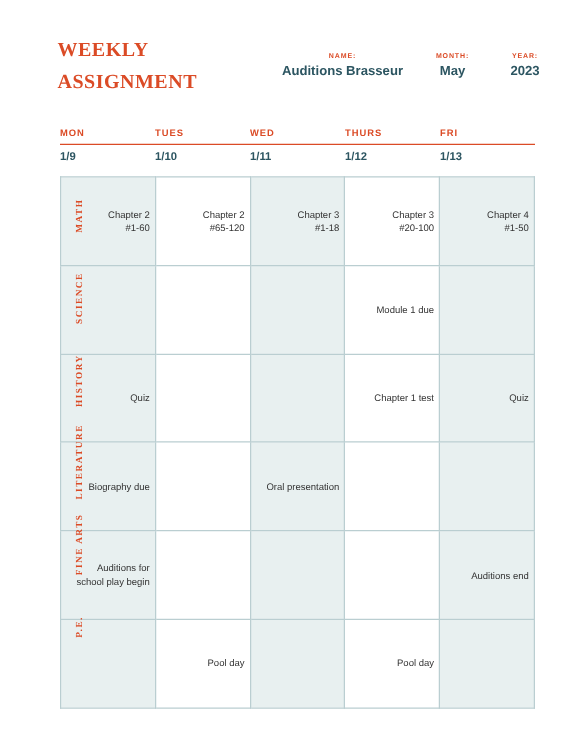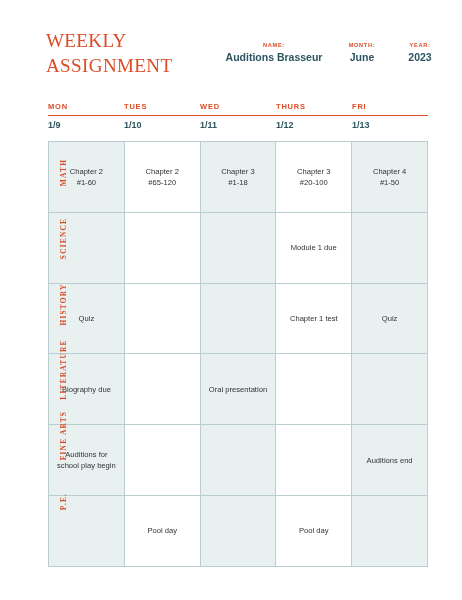--- a/index.html
+++ b/index.html
@@ -27,25 +27,25 @@
     left: 0;
     top: 28px;
     width: 462px;
     height: 60px;
   }
   .doc-title {
     position: absolute;
     left: 46px;
     top: 0;
     font-family: "Liberation Serif", "DejaVu Serif", serif;
-    font-size: 19px;
+    font-size: 16px;
     line-height: 25px;
     letter-spacing: 0.4px;
     color: #DB4B26;
-    font-weight: 400;
+    font-weight: 700;
     white-space: pre-line;
   }
   .meta-group {
     position: absolute;
     top: 13px;
     text-align: center;
   }
   .meta-name  { left: 218px; width: 112px; }
   .meta-month { left: 322px; width: 80px; }
   .meta-year  { left: 392px; width: 56px; text-align: center; }
@@ -113,21 +113,21 @@
   .grid {
     width: 100%;
     height: 100%;
     border-collapse: collapse;
     table-layout: fixed;
   }
   .grid td {
     border: 1px solid #BACED1;
     width: 20%;
     height: 65.8px;
-    text-align: center;
+    text-align: right;
     vertical-align: middle;
     font-size: 7.6px;
     color: #333333;
     line-height: 11px;
     padding: 2px 4px;
     background: #ffffff;
   }
   .grid td.tint {
     background: #E8F0F0;
   }
@@ -158,21 +158,21 @@
     <div class="doc-title">WEEKLY
 ASSIGNMENT</div>
 
     <div class="meta-group meta-name">
       <div class="meta-label">NAME:</div>
       <div class="meta-value">Auditions Brasseur</div>
     </div>
 
     <div class="meta-group meta-month">
       <div class="meta-label">MONTH:</div>
-      <div class="meta-value">June</div>
+      <div class="meta-value">May</div>
     </div>
 
     <div class="meta-group meta-year">
       <div class="meta-label">YEAR:</div>
       <div class="meta-value">2023</div>
     </div>
   </div>
 
   <div class="daybar">
     <div class="day-row" id="day-names">

